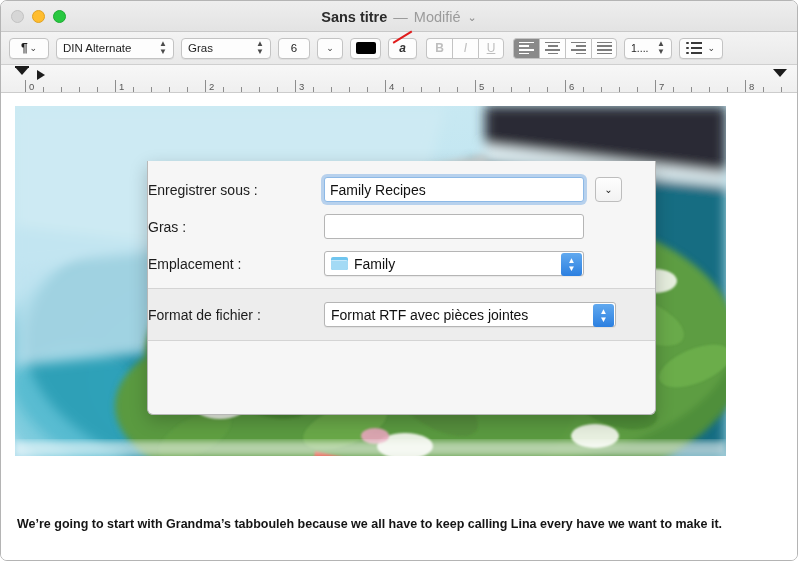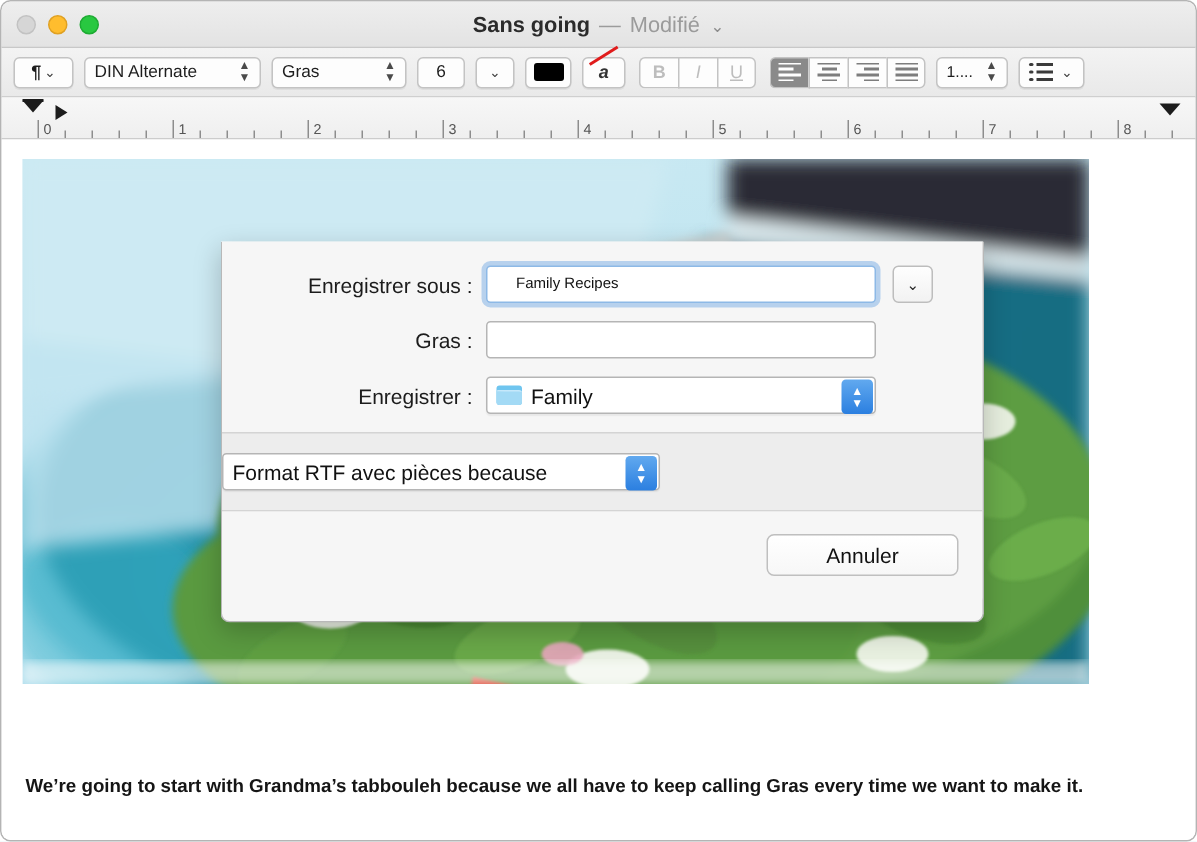--- a/index.html
+++ b/index.html
@@ -220,33 +220,33 @@
     box-shadow: 0 6px 18px rgba(0,0,0,0.22);
     overflow: hidden;
   }
   .sheet-top { padding: 16px 0 10px 0; background: #f6f6f6; }
   .field-row {
     display: flex; align-items: center;
     margin-bottom: 12px;
     padding-right: 0;
   }
   .field-label {
-    width: 176px; text-align: right;
+    width: 176px; text-align: left;
     font-size: 14px; color: #1c1c1c;
     padding-right: 9px;
     white-space: nowrap;
   }
   .text-input {
     height: 25px;
     background: #fff;
     border: 1px solid #b5b5b5;
     border-radius: 3px;
-    font-size: 10px; color: #111;
+    font-size: 14px; color: #111;
     display: flex; align-items: center;
-    padding: 0 19px;
+    padding: 0 5px;
   }
   .text-input.focused {
     width: 260px;
     border: 1px solid #8db9e6;
     box-shadow: 0 0 0 3px rgba(106,164,226,0.45);
   }
   .text-input.plain { width: 260px; }
   .expand-btn {
     width: 27px; height: 25px; margin-left: 11px;
     background: linear-gradient(#fefefe,#f2f2f2);
@@ -322,21 +322,21 @@
 
 <div class="window">
 
   <div class="titlebar">
     <div class="traffic">
       <div class="light close"></div>
       <div class="light min"></div>
       <div class="light max"></div>
     </div>
     <div class="title-wrap">
-      <span class="title-name">Sans going</span>
+      <span class="title-name">Sans titre</span>
       <span class="title-dash">—</span>
       <span class="title-mod">Modifié</span>
       <span class="title-chev">⌄</span>
     </div>
   </div>
 
   <div class="toolbar">
 
     <div class="ctl para-ctl">
       <span class="pilcrow">¶</span>
@@ -607,60 +607,60 @@
           <rect x="455" y="205" width="26" height="18" rx="5" fill="#a8d978"></rect>
           <rect x="615" y="265" width="24" height="18" rx="5" fill="#96c968"></rect>
         </g>
 
         <g filter="url(#blur3)">
           <path d="M0,335 L711,335 L711,350 L0,350 Z" fill="#ffffff" opacity="0.55"></path>
         </g>
       </svg>
     </div>
 
-    <div class="bodytext">We’re going to start with Grandma’s tabbouleh because we all have to keep calling Gras every time we want to make it.</div>
+    <div class="bodytext">We’re going to start with Grandma’s tabbouleh because we all have to keep calling Lina every have we want to make it.</div>
 
     <div class="sheet">
 
       <div class="sheet-top">
 
         <div class="field-row">
           <div class="field-label">Enregistrer sous :</div>
           <div class="text-input focused">Family Recipes</div>
           <div class="expand-btn">
             <span>⌄</span>
           </div>
         </div>
 
         <div class="field-row">
           <div class="field-label">Gras :</div>
           <div class="text-input plain"></div>
         </div>
 
         <div class="field-row" style="margin-bottom:2px">
-          <div class="field-label">Enregistrer :</div>
+          <div class="field-label">Emplacement :</div>
           <div class="popup">
             <span class="folder-icon">
               <span class="back"></span>
                 <span class="front"></span>
             </span>
             <span>Family</span>
             <span class="stepper">▲<br>▼</span>
           </div>
         </div>
       </div>
 
       <div class="sheet-mid">
         <div class="field-row">
+          <div class="field-label">Format de fichier :</div>
           <div class="popup wide">
-            <span>Format RTF avec pièces because</span>
+            <span>Format RTF avec pièces jointes</span>
             <span class="stepper">▲<br>▼</span>
           </div>
         </div>
       </div>
 
       <div class="sheet-bottom">
-        <div class="btn cancel">Annuler</div>
       </div>
 
     </div>
   </div>
 </div>
 
 </body></html>

